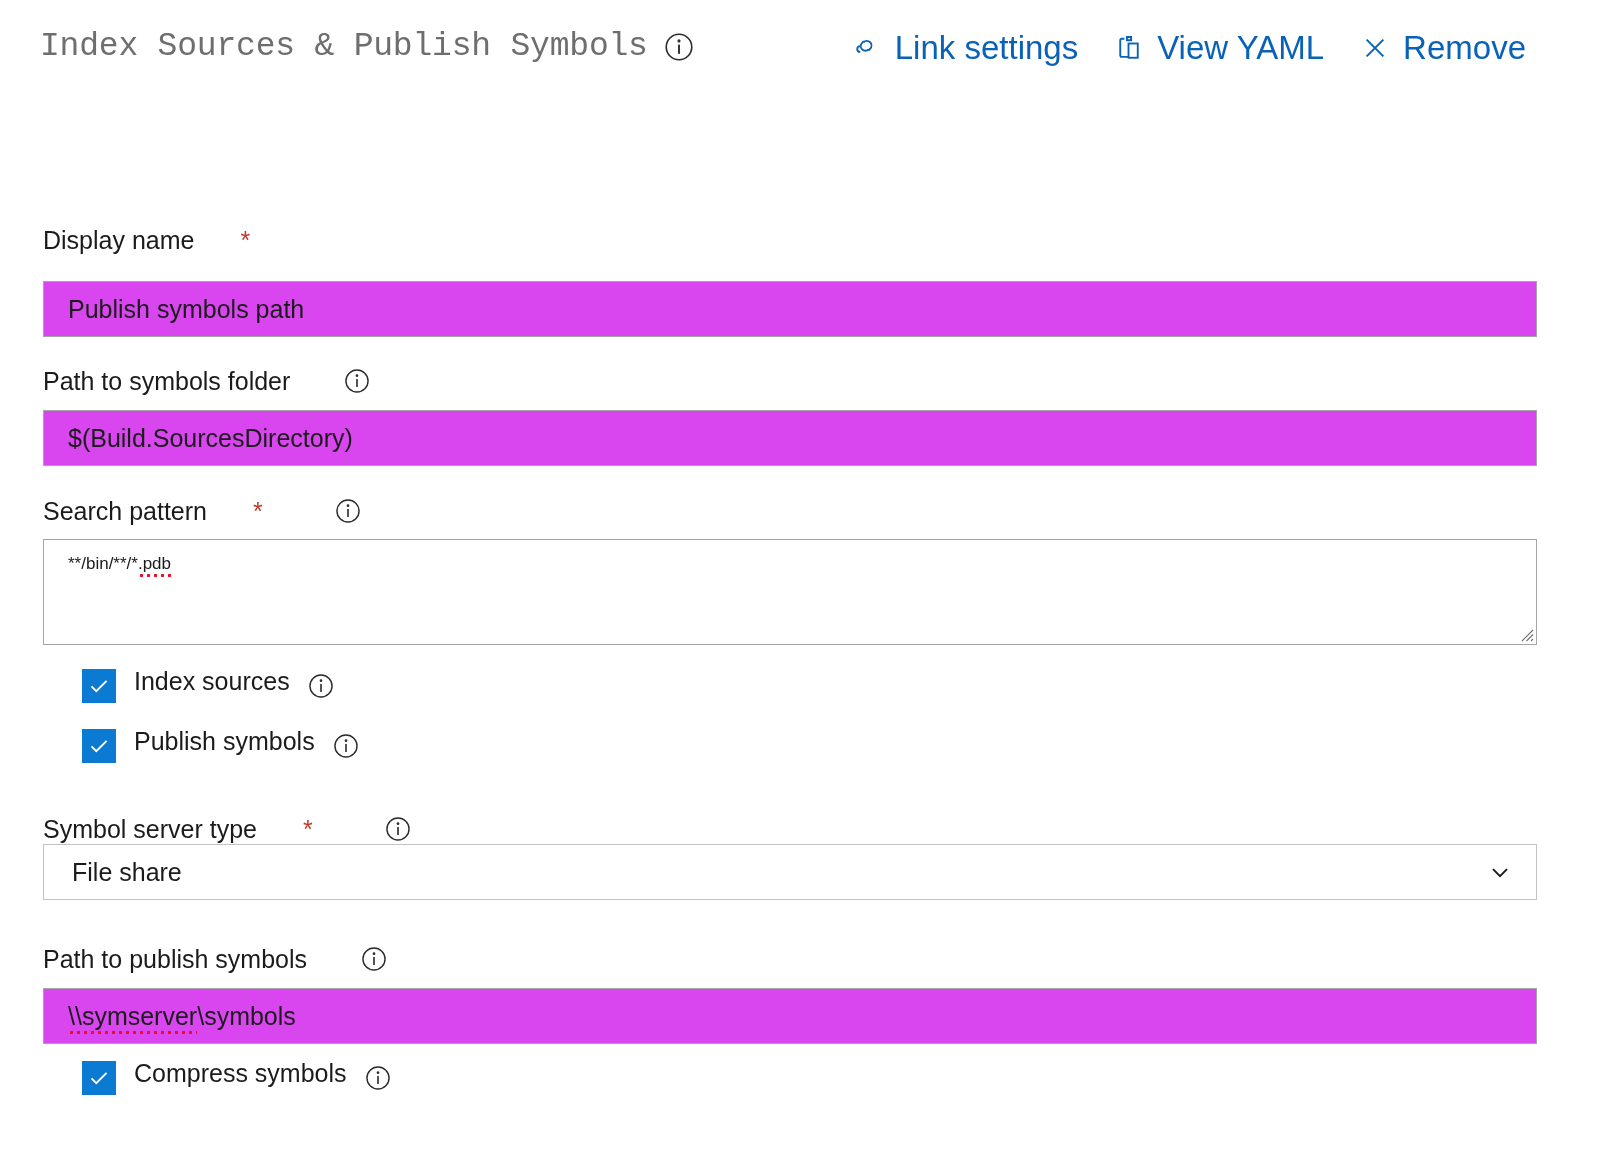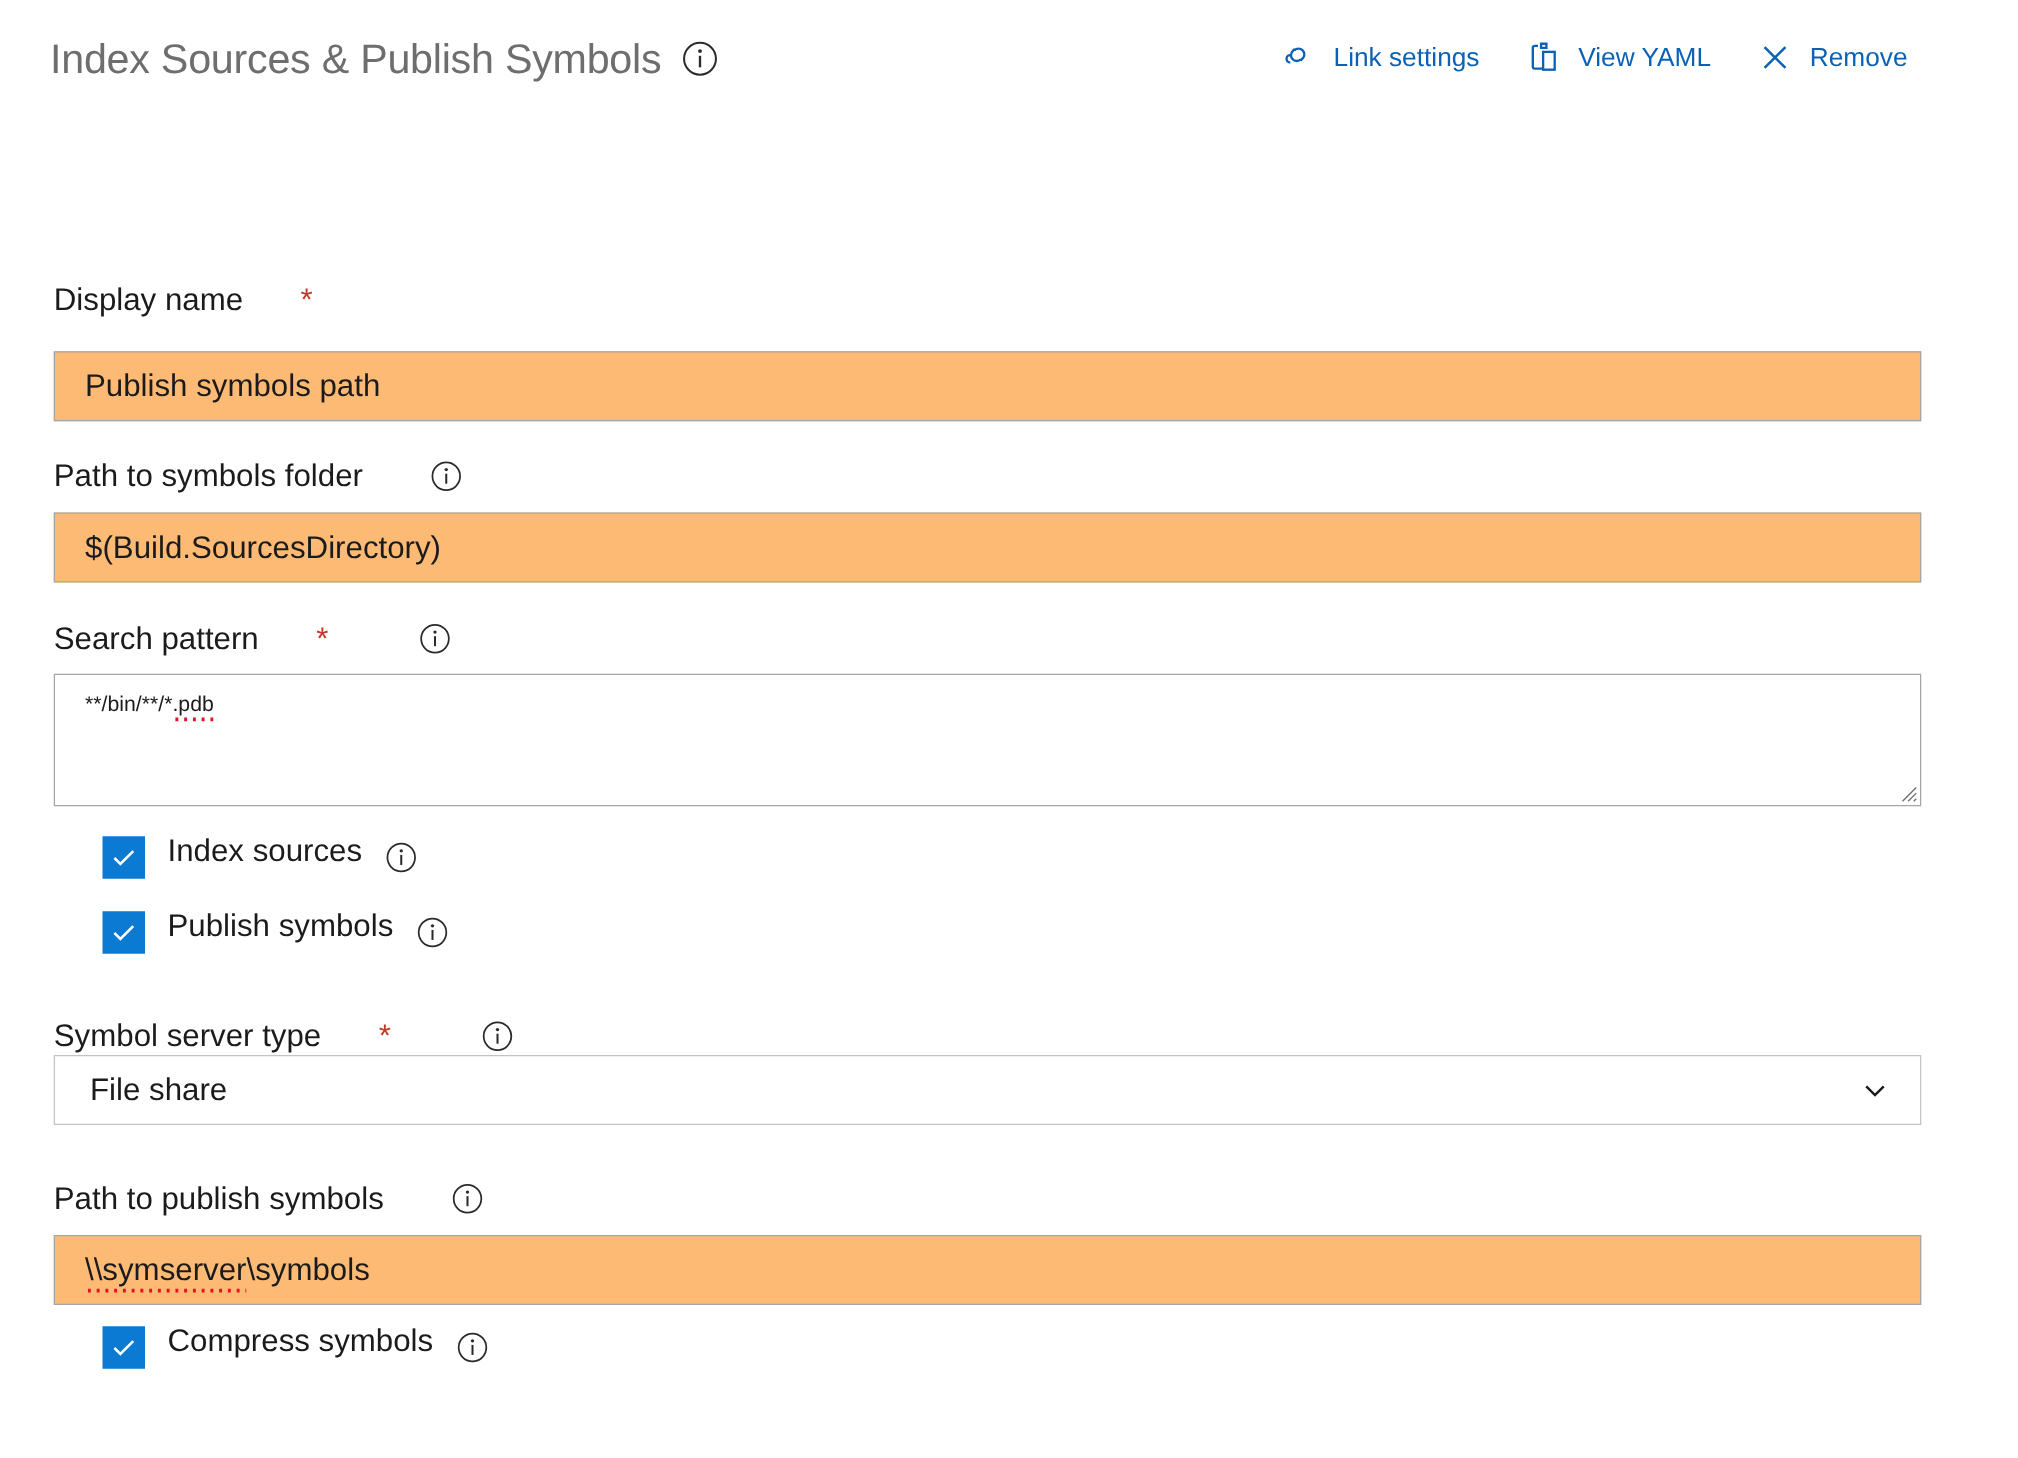--- a/index.html
+++ b/index.html
@@ -35,34 +35,35 @@
     align-items: center;
     gap: 16px;
   }
   .page-title {
     font-size: 33px;
     font-weight: 400;
     color: #6e6e6e;
     letter-spacing: -0.2px;
     line-height: 1;
     white-space: nowrap;
+    font-family: Liberation Mono, monospace;
   }
   .toolbar {
     position: absolute;
     right: 88px; top: 31px;
     display: flex;
     align-items: center;
     gap: 36px;
   }
   .tb-btn {
     display: flex;
     align-items: center;
     gap: 13px;
     color: #0a62b6;
-    font-size: 21px;
+    font-size: 33px;
     font-weight: 400;
     cursor: pointer;
     white-space: nowrap;
     line-height: 1;
   }
   .tb-ico { display: flex; align-items: center; justify-content: center; }
 
   
   .version-row {
     position: absolute;
@@ -119,21 +120,21 @@
     font-size: 25px;
     margin-left: 6px;
   }
   .lbl-info { margin-left: 14px; display: flex; align-items: center; }
   .lbl-info.wide { margin-left: 32px; }
 
   .textbox {
     width: 1494px;
     height: 56px;
     border: 1px solid #a6a6a6;
-    background: #fdba74;
+    background: #d946ef;
     display: flex;
     align-items: center;
     font-size: 25px;
     color: #1b1b1b;
     padding-left: 24px;
     cursor: text;
   }
 
   .textarea {
     position: relative;

